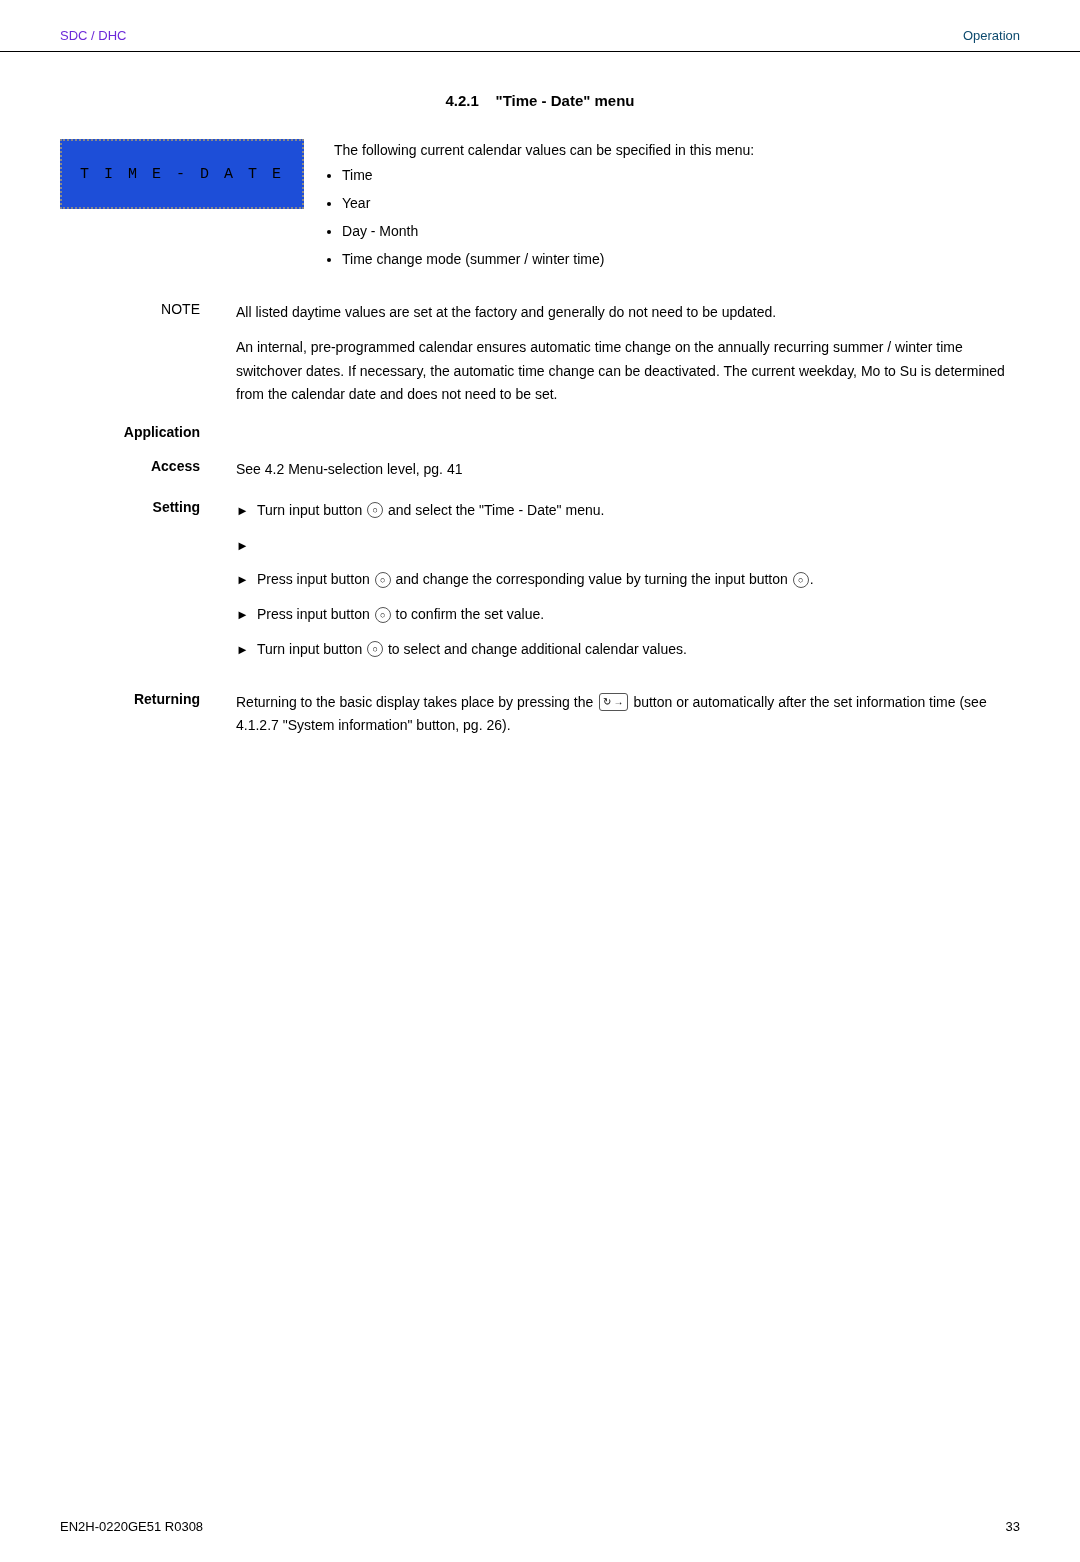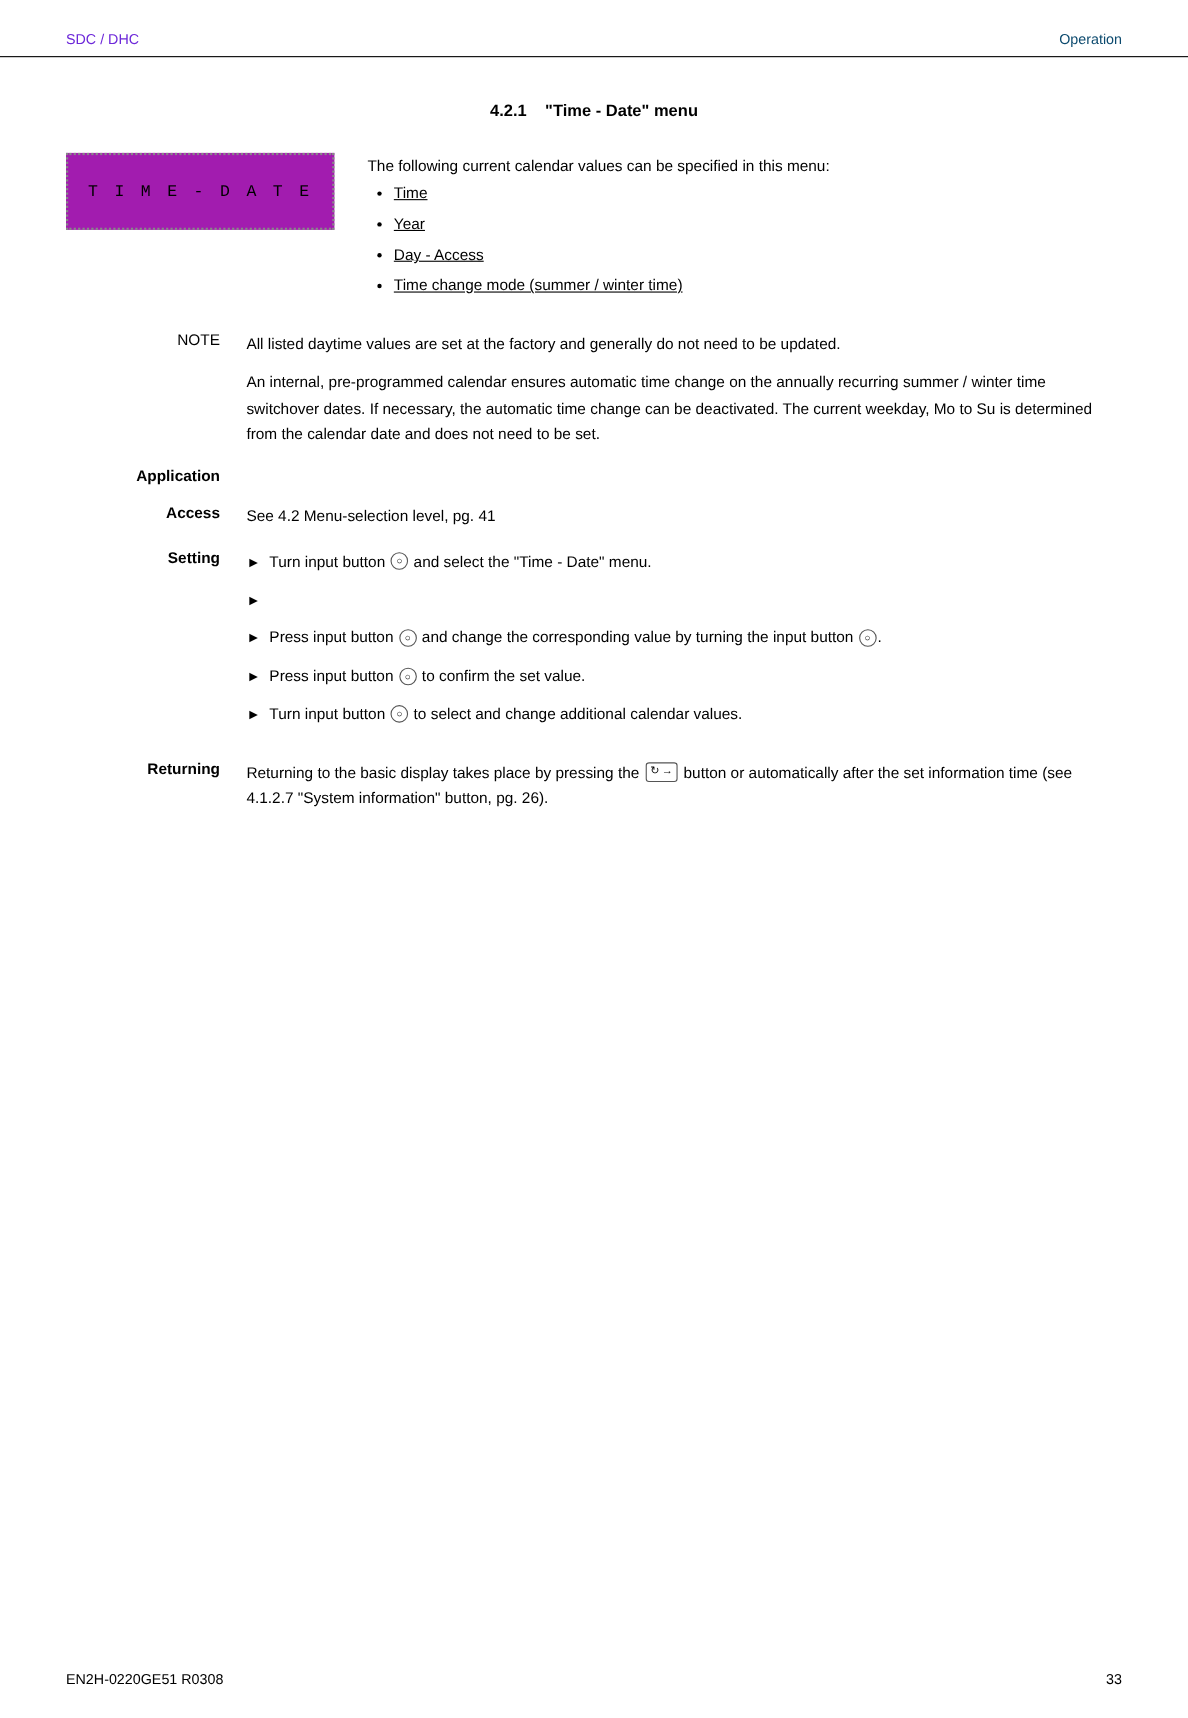--- a/index.html
+++ b/index.html
@@ -63,40 +63,39 @@
       min-width: 170px;
       min-height: 70px;
       display: flex;
       align-items: center;
       justify-content: center;
       flex-shrink: 0;
       font-family: 'Courier New', monospace;
       font-size: 15px;
       letter-spacing: 3px;
       color: #000;
-      background: #a21caf;
+      background: #1d4ed8;
     }
 
     .intro-text {
       font-size: 14px;
       line-height: 1.6;
       flex: 1;
     }
 
     .bullet-list {
-      margin-left: 24px;
+      margin-left: 8px;
       list-style: disc;
       line-height: 2.0;
-      text-decoration: underline;
     }
 
     
     .labeled-row {
       display: flex;
-      gap: 4px;
+      gap: 16px;
       margin-bottom: 18px;
       align-items: flex-start;
     }
     .label-col {
       min-width: 160px;
       font-weight: bold;
       font-size: 14px;
       text-align: right;
       padding-right: 20px;
       flex-shrink: 0;
@@ -197,21 +196,21 @@
 
       <div class="lcd-box">
         <span>T I M E - D A T E</span>
       </div>
 
       <div class="intro-text">
         <p>The following current calendar values can be specified in this menu:</p>
         <ul class="bullet-list">
           <li>Time</li>
           <li>Year</li>
-          <li>Day - Access</li>
+          <li>Day - Month</li>
           <li>Time change mode (summer / winter time)</li>
         </ul>
       </div>
     </div>
 
     <div class="labeled-row">
       <div class="label-note">NOTE</div>
       <div class="content-col">
         <p style="margin-bottom:12px;">All listed daytime values are set at the factory and generally do not need to be updated.</p>
         <p>An internal, pre-programmed calendar ensures automatic time change on the annually recurring summer / winter time switchover dates. If necessary, the automatic time change can be deactivated. The current weekday, Mo to Su is determined from the calendar date and does not need to be set.</p>

